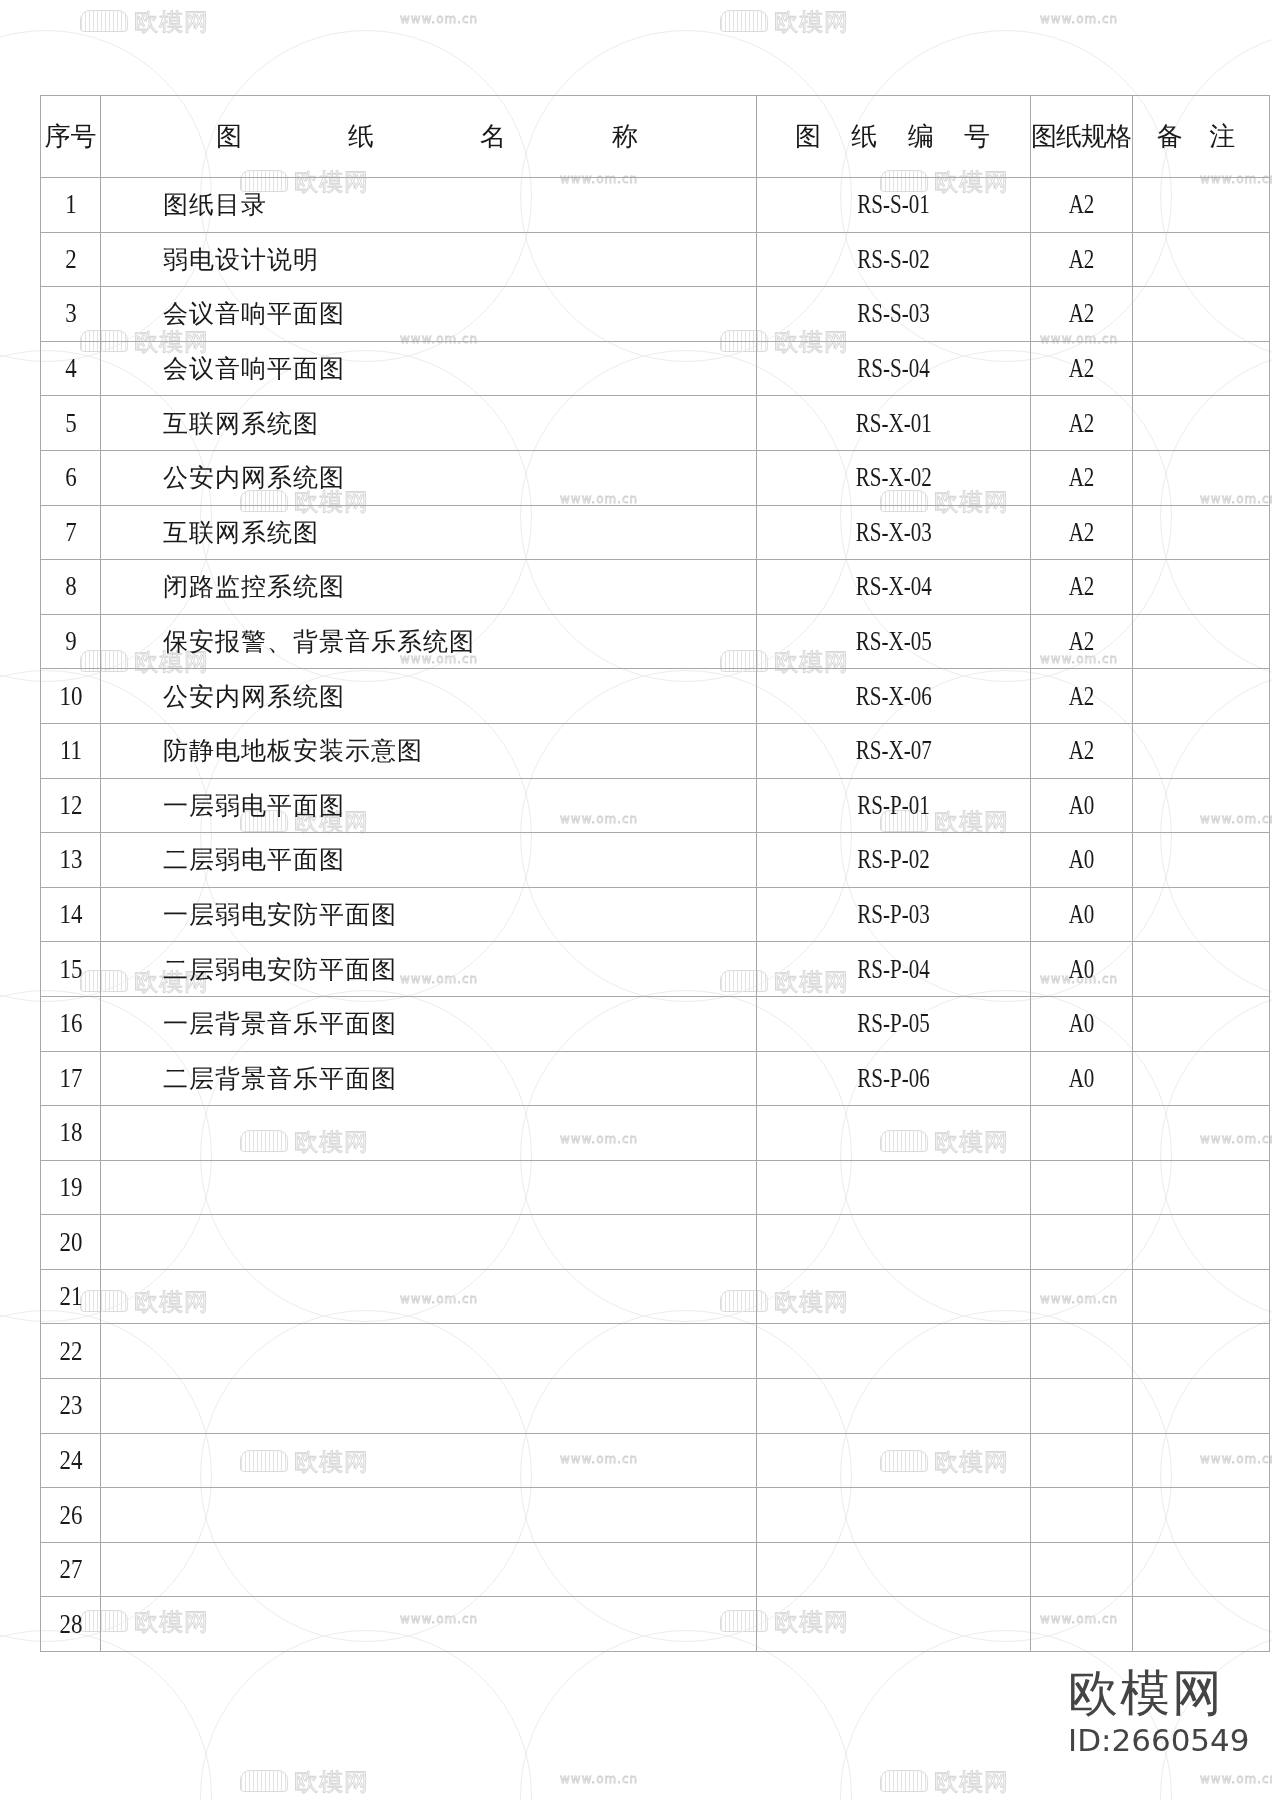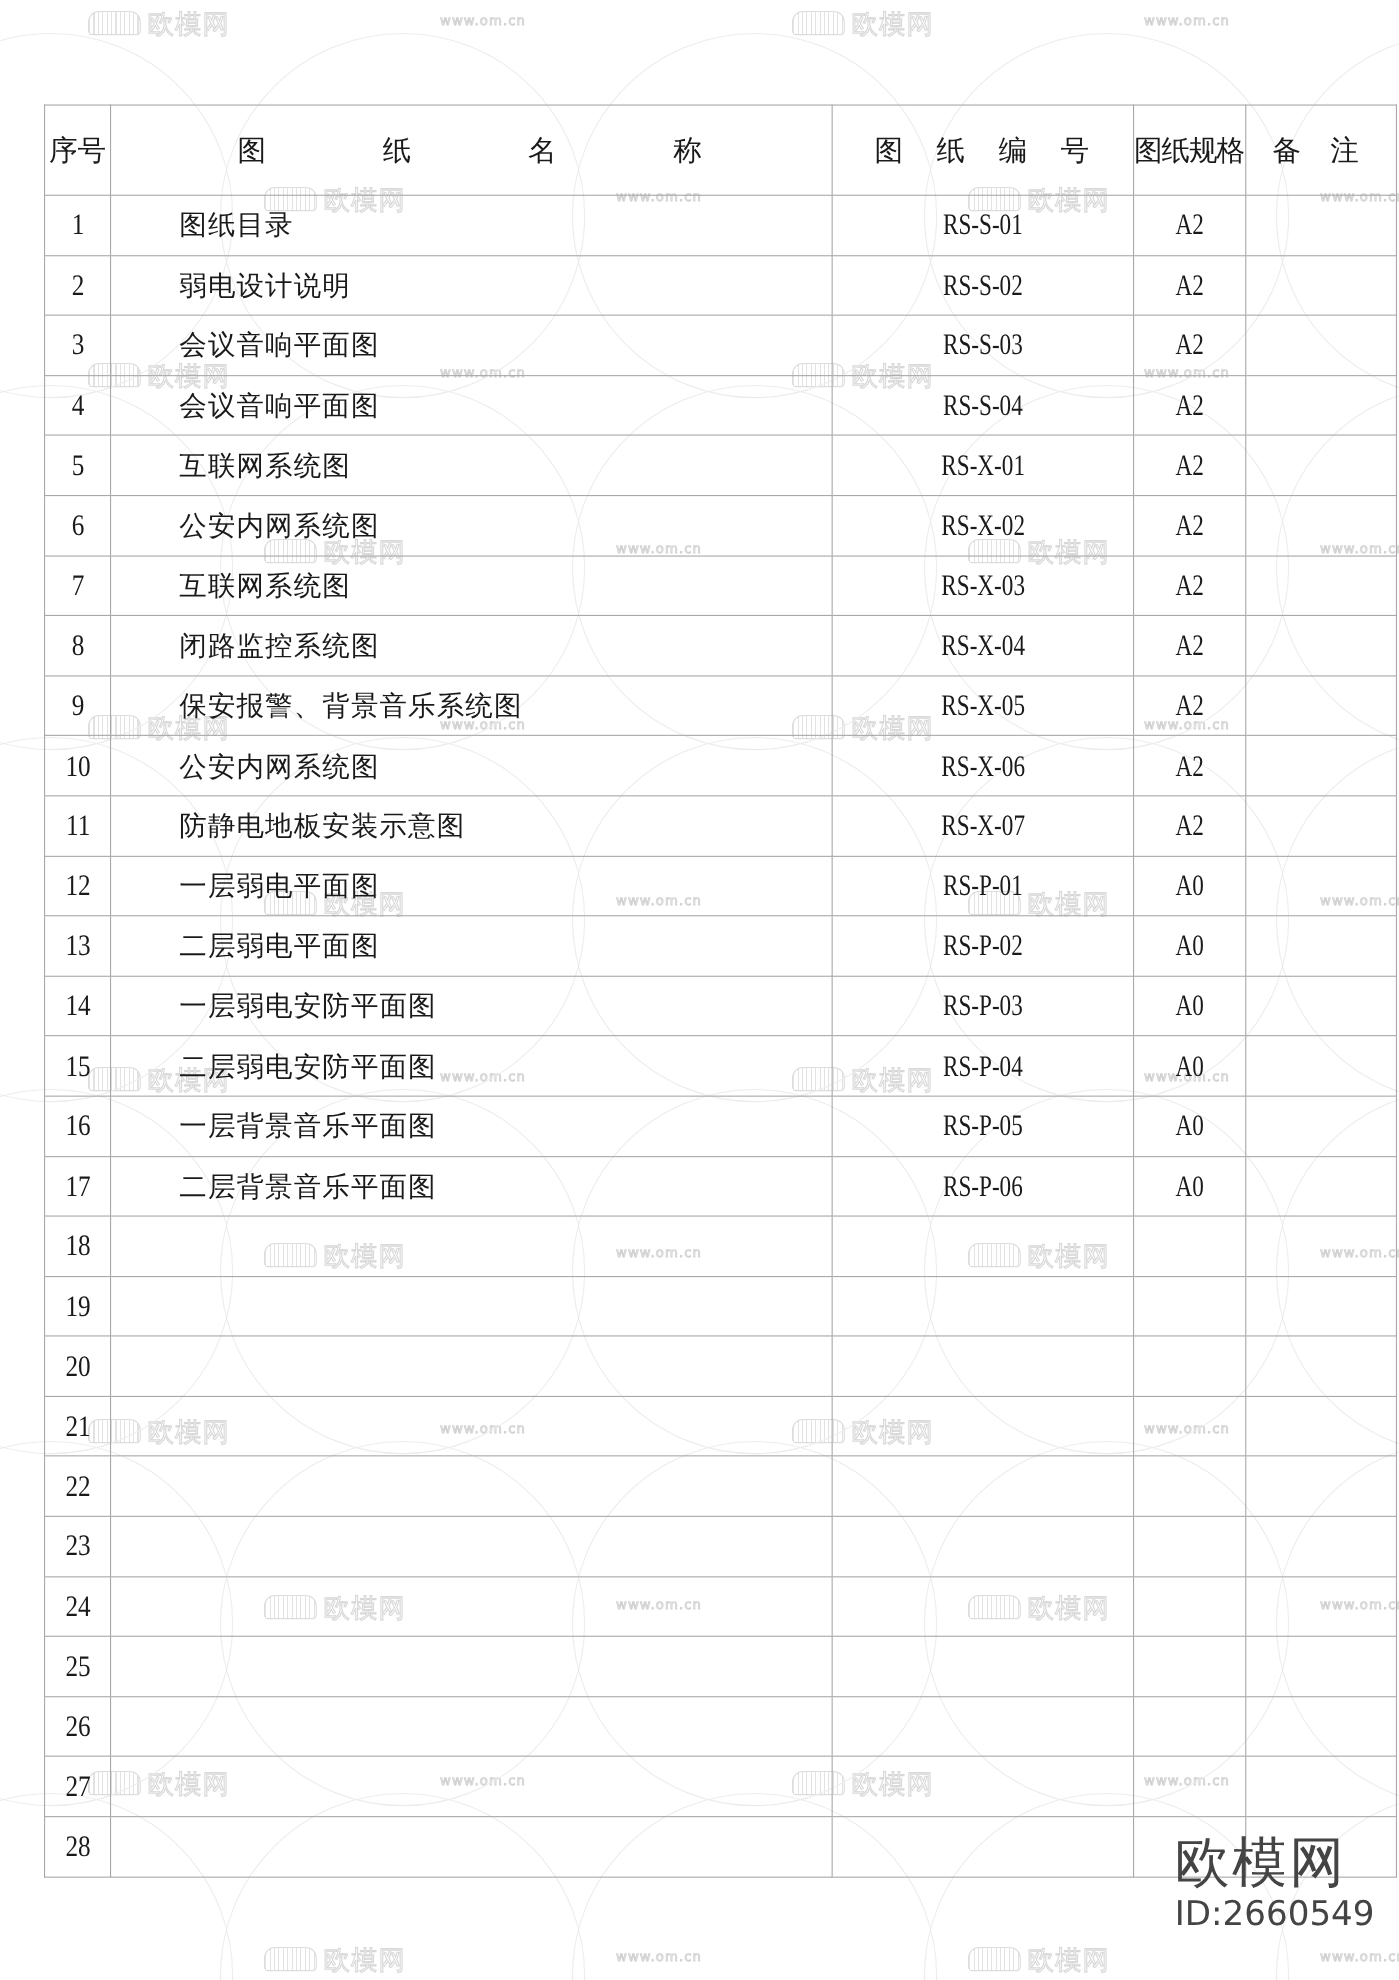--- a/index.html
+++ b/index.html
@@ -327,27 +327,20 @@
           <td class="cell-note"></td>
         </tr>
         <tr>
           <td class="cell-no">24</td>
           <td class="cell-name"></td>
           <td class="cell-code"><span></span></td>
           <td class="cell-size"><span></span></td>
           <td class="cell-note"></td>
         </tr>
         <tr>
-          <td class="cell-no">25</td>
-          <td class="cell-name"></td>
-          <td class="cell-code"><span></span></td>
-          <td class="cell-size"><span></span></td>
-          <td class="cell-note"></td>
-        </tr>
-        <tr>
           <td class="cell-no">26</td>
           <td class="cell-name"></td>
           <td class="cell-code"><span></span></td>
           <td class="cell-size"><span></span></td>
           <td class="cell-note"></td>
         </tr>
         <tr>
           <td class="cell-no">27</td>
           <td class="cell-name"></td>
           <td class="cell-code"><span></span></td>

